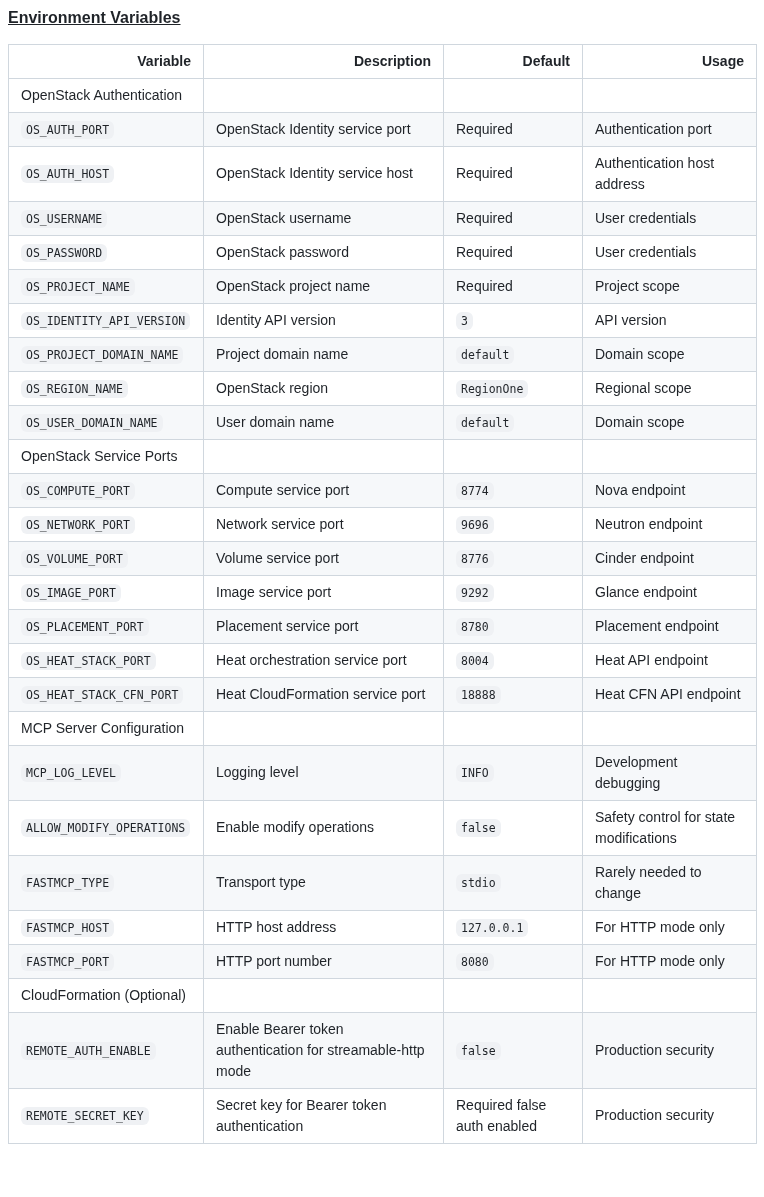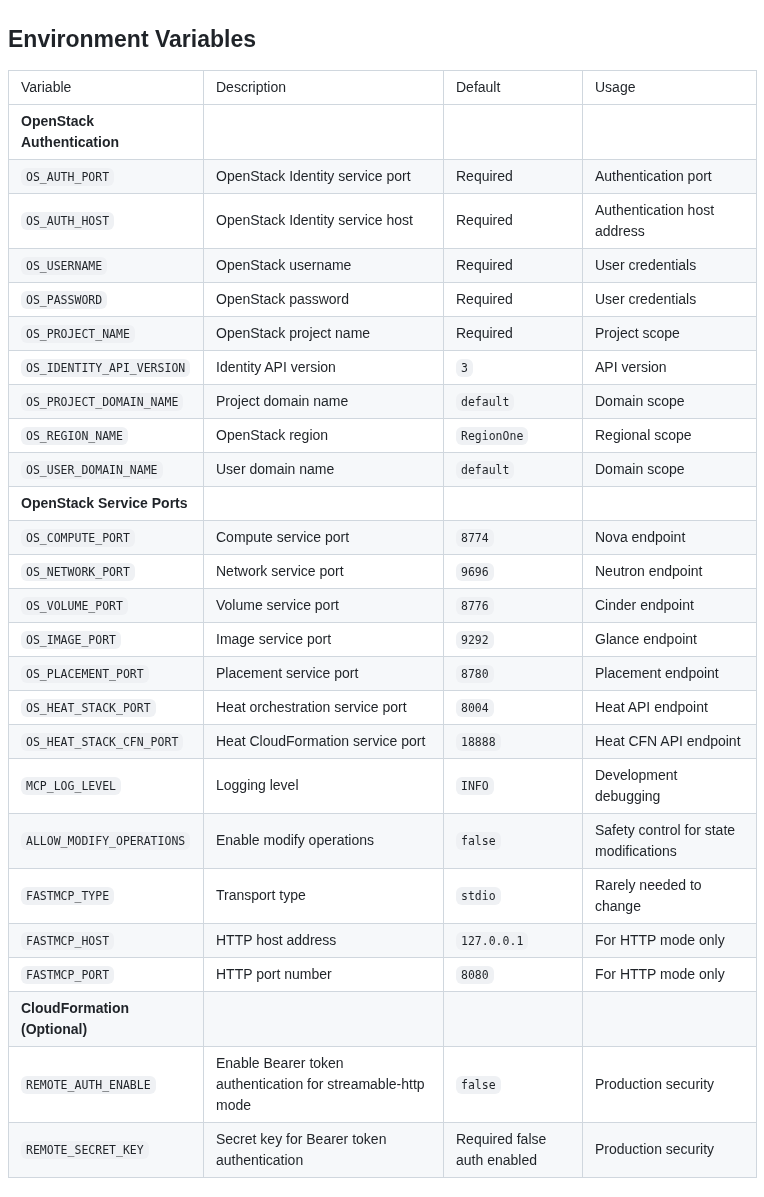--- a/index.html
+++ b/index.html
@@ -16,46 +16,47 @@
   }
   body {
     padding: 8px;
     width: 764px;
     font-family: "Liberation Sans", sans-serif;
     font-size: 14px;
     line-height: 1.5;
     color: var(--text);
   }
   .page-title {
-    font-size: 23px;
+    font-size: 16px;
     font-weight: 700;
-    margin: 17px 0 15px 0;
+    margin: 0 0 15px 0;
     line-height: 1.3;
+    text-decoration: underline;
   }
   table.env-table {
     border-collapse: collapse;
     table-layout: fixed;
     width: 748px;
   }
   .env-table th, .env-table td {
     border: 1px solid var(--border);
     padding: 6px 12px;
     vertical-align: middle;
     overflow-wrap: break-word;
   }
   .env-table thead th {
-    font-weight: 400;
-    text-align: left;
+    font-weight: 700;
+    text-align: right;
     background: var(--page-bg);
   }
   .env-table tbody tr:nth-child(even) {
     background: var(--row-alt);
   }
   .section-cell {
-    font-weight: 700;
+    font-weight: 400;
     margin-left: 38px;
   }
   code.badge {
     font-family: "DejaVu Sans Mono", monospace;
     font-size: 11.5px;
     background: var(--code-bg);
     padding: 2px 5px;
     border-radius: 6px;
     white-space: nowrap;
     color: var(--text);
@@ -184,20 +185,26 @@
         <td><code class="badge">8004</code></td>
         <td>Heat API endpoint</td>
       </tr>
       <tr>
         <td><code class="badge">OS_HEAT_STACK_CFN_PORT</code></td>
         <td>Heat CloudFormation service port</td>
         <td><code class="badge">18888</code></td>
         <td>Heat CFN API endpoint</td>
       </tr>
       <tr>
+        <td class="section-cell">MCP Server Configuration</td>
+        <td></td>
+        <td></td>
+        <td></td>
+      </tr>
+      <tr>
         <td><code class="badge">MCP_LOG_LEVEL</code></td>
         <td>Logging level</td>
         <td><code class="badge">INFO</code></td>
         <td>Development debugging</td>
       </tr>
       <tr>
         <td><code class="badge">ALLOW_MODIFY_OPERATIONS</code></td>
         <td>Enable modify operations</td>
         <td><code class="badge">false</code></td>
         <td>Safety control for state modifications</td>

